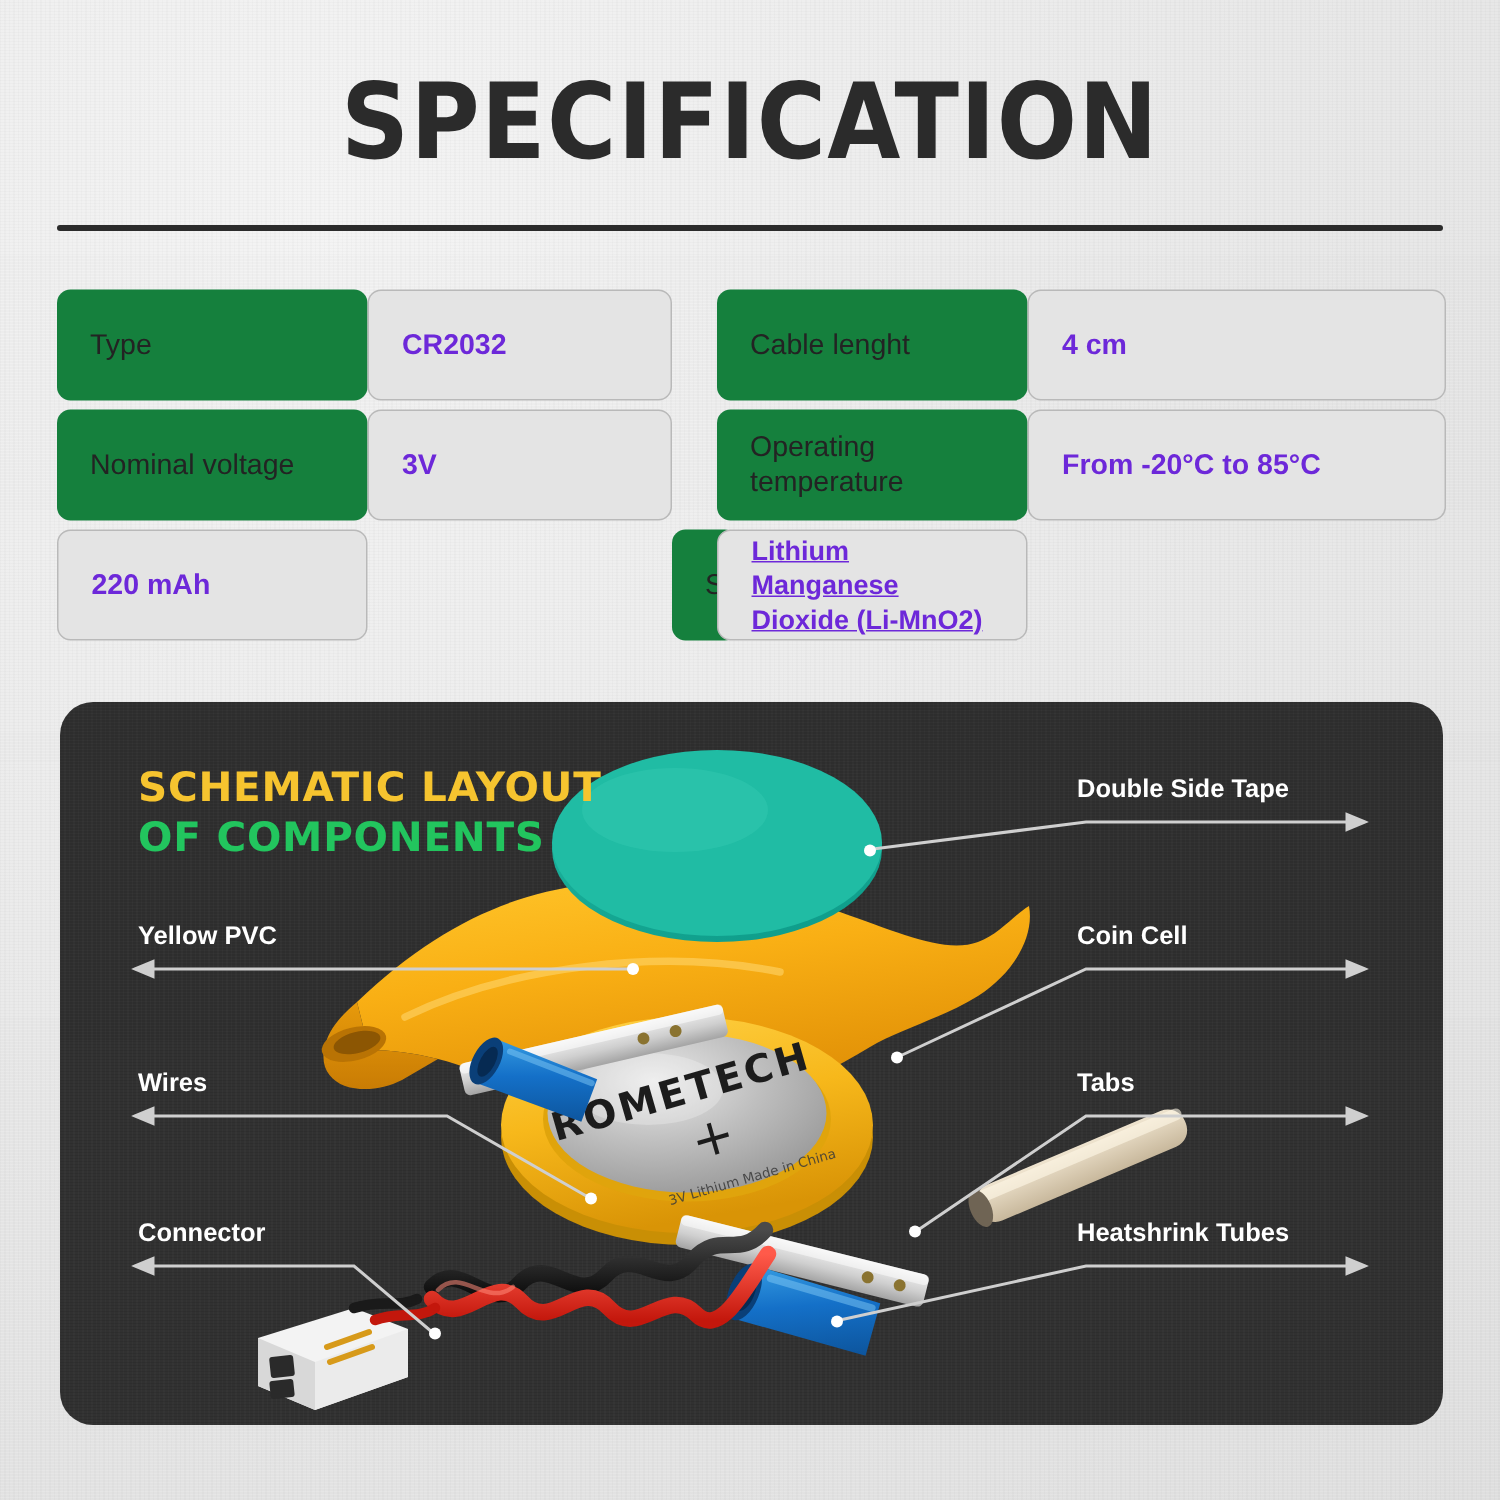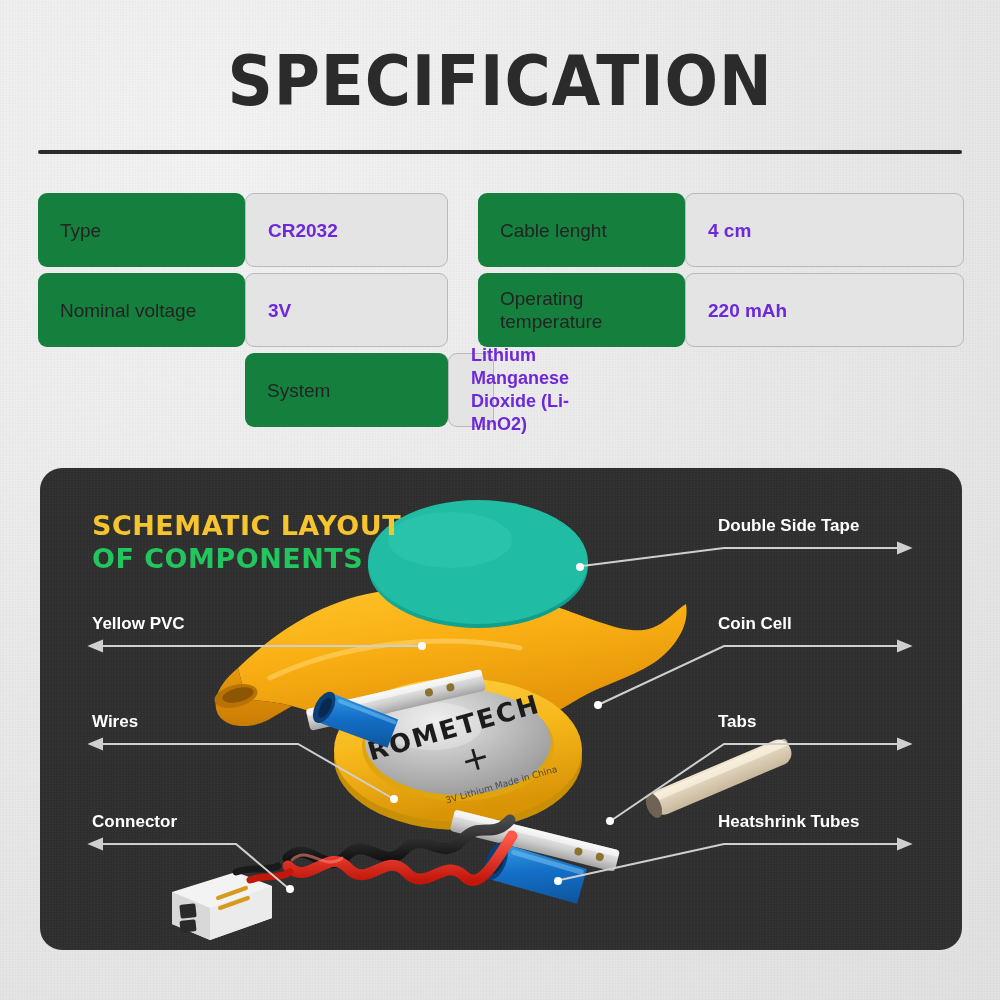--- a/index.html
+++ b/index.html
@@ -85,21 +85,21 @@
     font-weight: normal;
     line-height: 23px;
   }
   .cell.val {
     background: #e4e4e4;
     border: 1px solid #b9b9b9;
     color: #6d28d9;
     font-weight: bold;
     line-height: 23px;
   }
-  .cell.val.tight { font-size: 18px; }
+  .cell.val.tight { font-size: 18px; text-decoration: underline; }
 
   
   .panel {
     position: absolute;
     left: 40px;
     top: 468px;
     width: 922px;
     height: 482px;
     border-radius: 22px;
     background: #2d2d2d;
@@ -168,20 +168,21 @@
   <div class="cell key">Type</div>
   <div class="cell val">CR2032</div>
   <div class="spec-col-gap"></div>
   <div class="cell key">Cable lenght</div>
   <div class="cell val">4 cm</div>
 
   <div class="cell key">Nominal voltage</div>
   <div class="cell val">3V</div>
   <div class="spec-col-gap"></div>
   <div class="cell key">Operating temperature</div>
+  <div class="cell val">From -20°C to 85°C</div>
 
   <div class="cell val">220 mAh</div>
   <div class="spec-col-gap"></div>
   <div class="cell key">System</div>
   <div class="cell val tight">Lithium Manganese Dioxide (Li-MnO2)</div>
 
 </div>
 
 <div class="panel">
 

